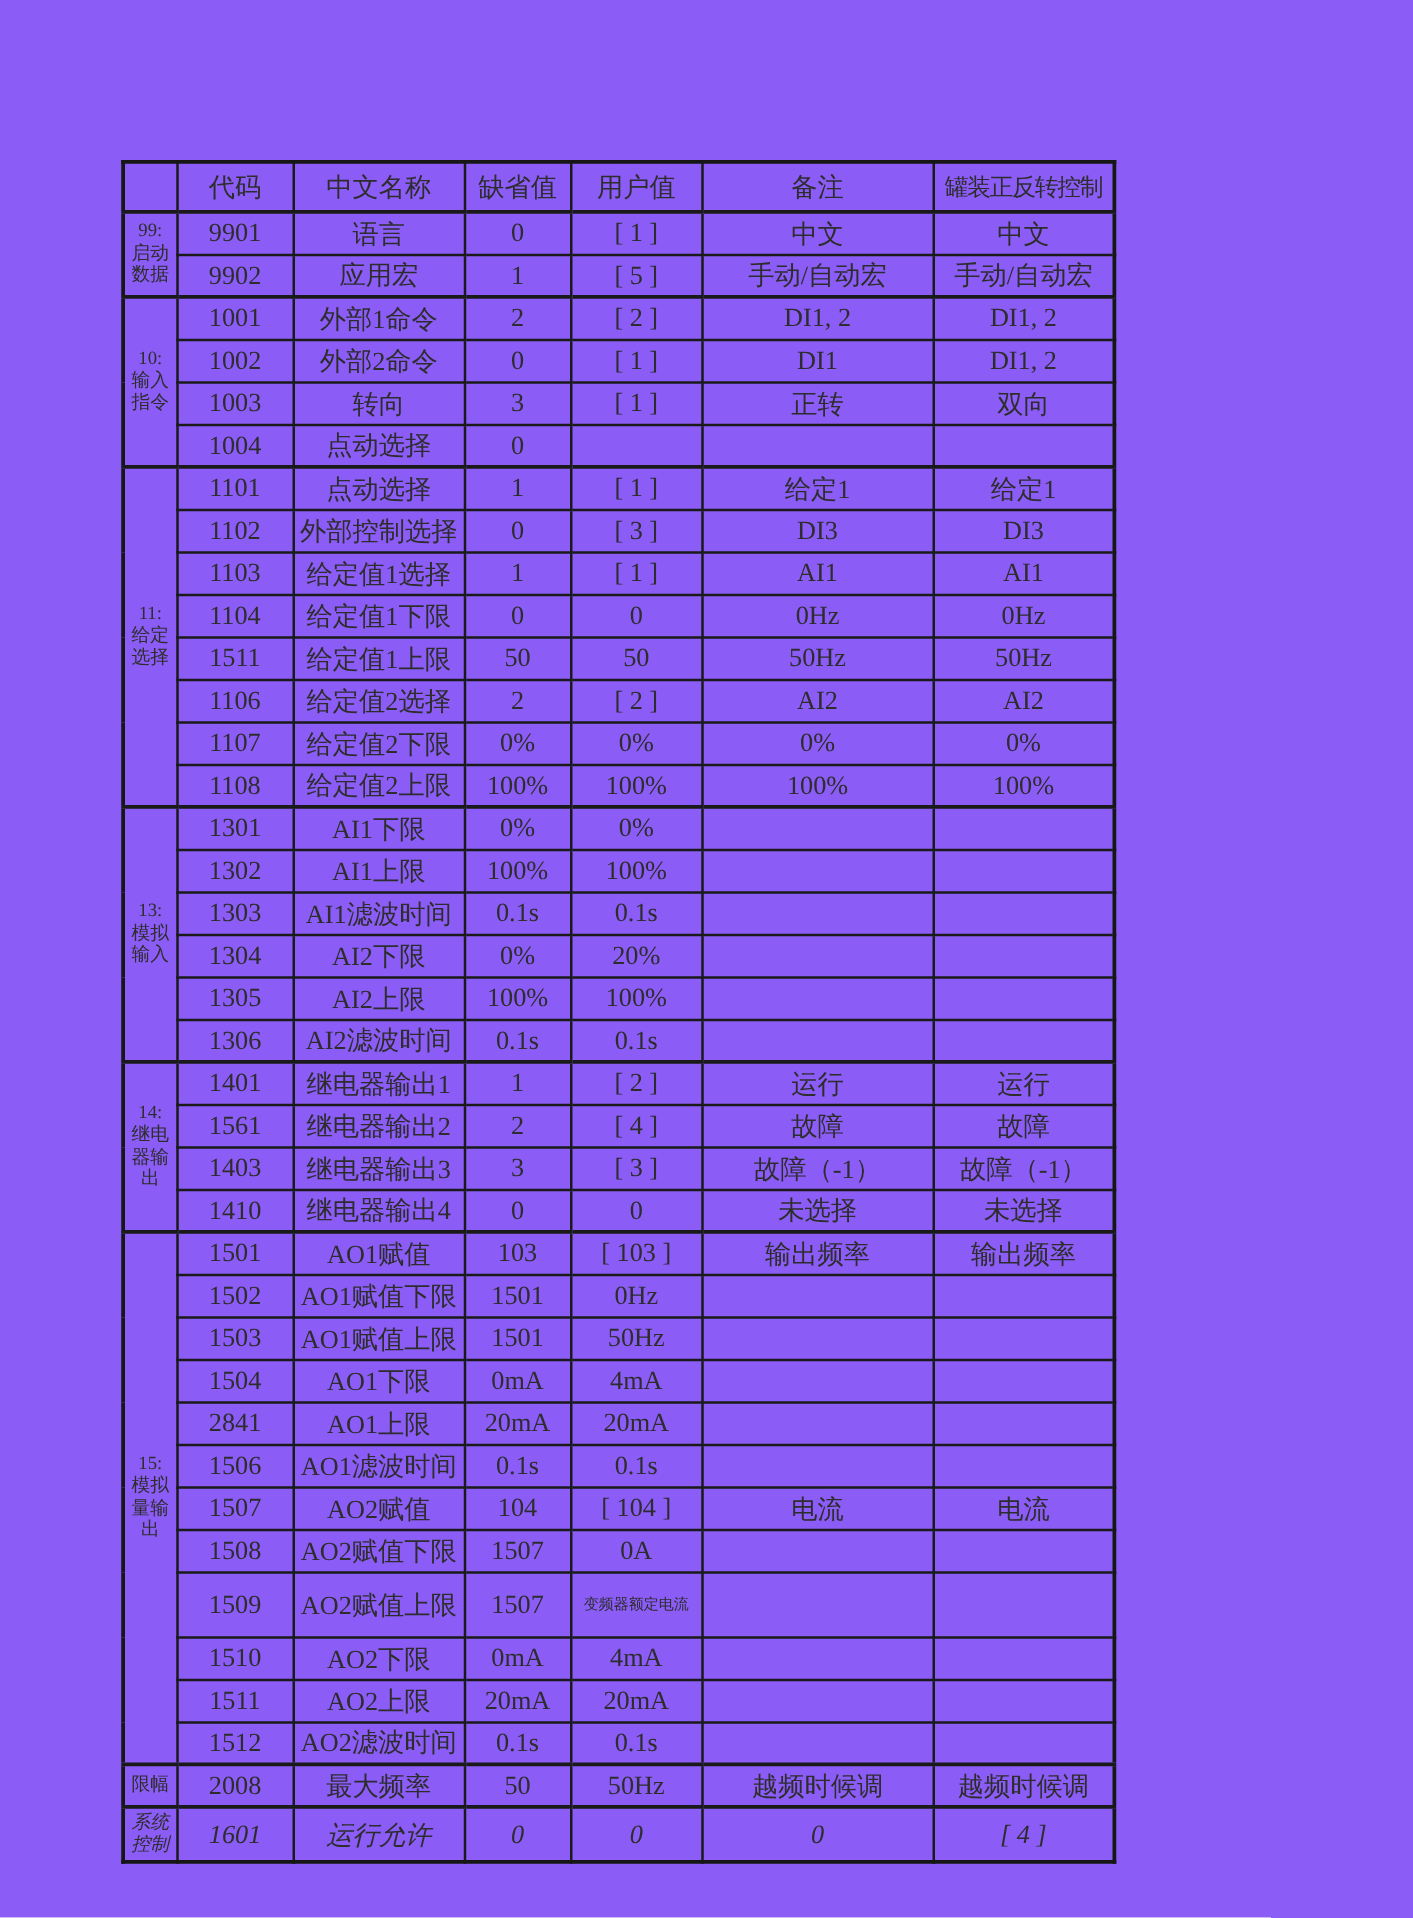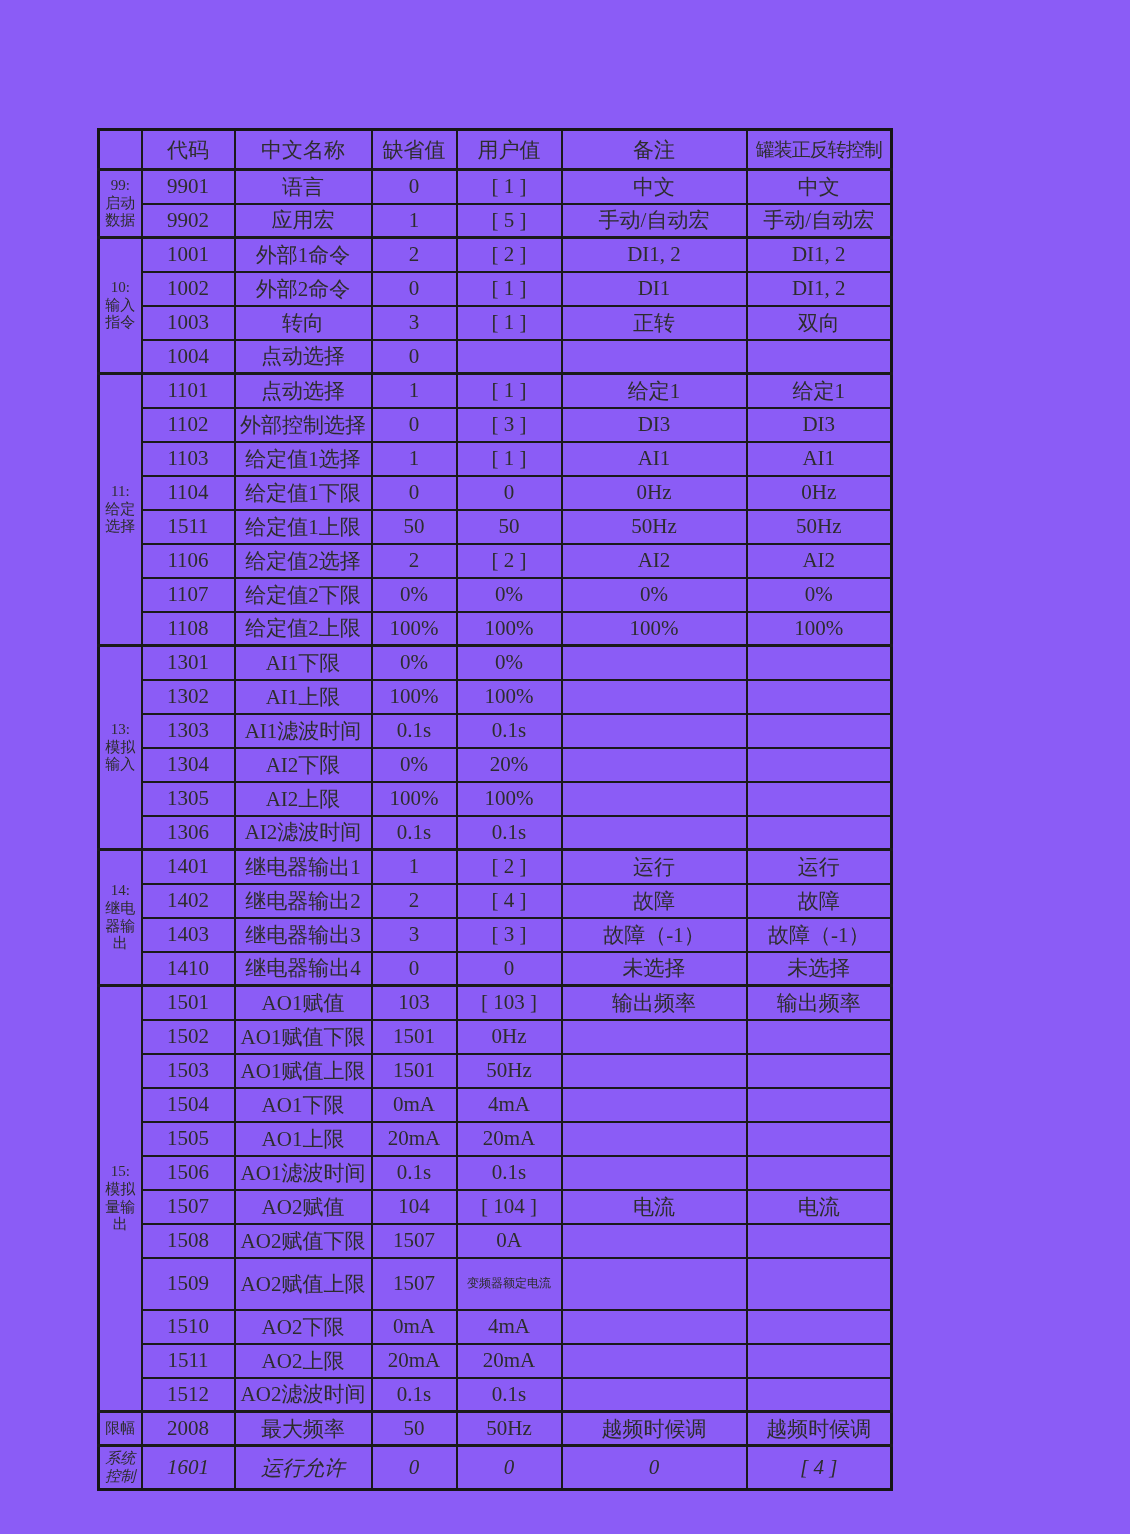--- a/index.html
+++ b/index.html
@@ -257,21 +257,21 @@
 器输
 出</td>
           <td>1401</td>
           <td>继电器输出1</td>
           <td>1</td>
           <td>[ 2 ]</td>
           <td>运行</td>
           <td>运行</td>
         </tr>
         <tr>
-          <td>1402</td>
+          <td>1561</td>
           <td>继电器输出2</td>
           <td>2</td>
           <td>[ 4 ]</td>
           <td>故障</td>
           <td>故障</td>
         </tr>
         <tr>
           <td>1403</td>
           <td>继电器输出3</td>
           <td>3</td>
@@ -317,21 +317,21 @@
         </tr>
         <tr>
           <td>1504</td>
           <td>AO1下限</td>
           <td>0mA</td>
           <td>4mA</td>
           <td></td>
           <td></td>
         </tr>
         <tr>
-          <td>1505</td>
+          <td>2841</td>
           <td>AO1上限</td>
           <td>20mA</td>
           <td>20mA</td>
           <td></td>
           <td></td>
         </tr>
         <tr>
           <td>1506</td>
           <td>AO1滤波时间</td>
           <td>0.1s</td>

